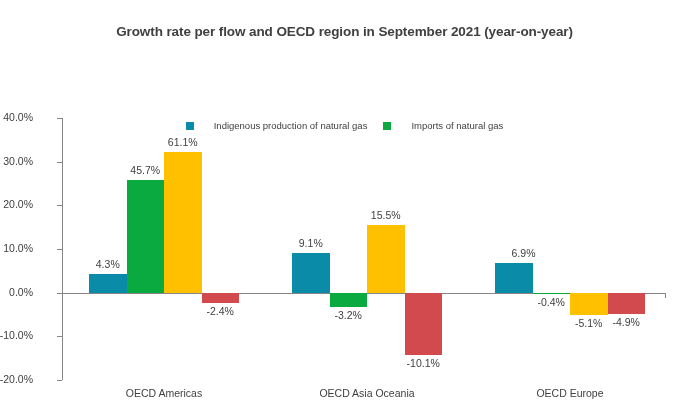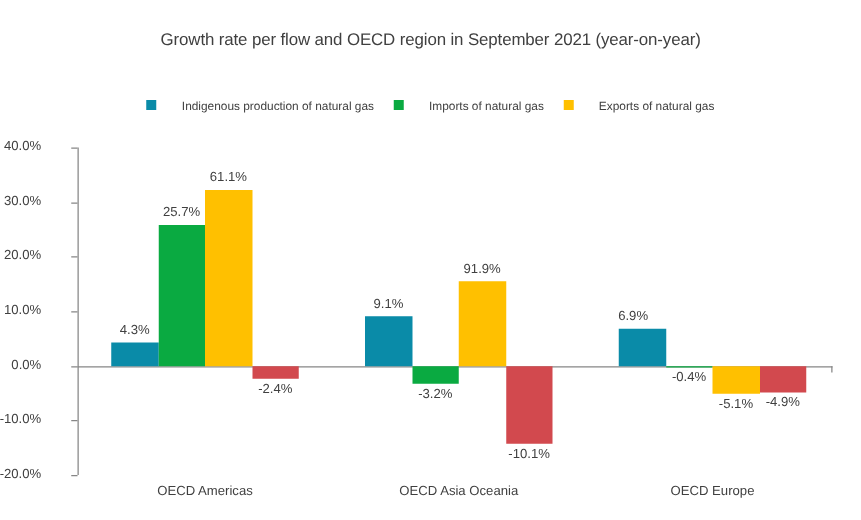--- a/index.html
+++ b/index.html
@@ -20,41 +20,42 @@
   }
 
   
   .chart-title {
     position: absolute;
     left: 0;
     top: 24px;
     width: 689px;
     text-align: center;
     font-size: 13.5px;
-    font-weight: normal;
+    font-weight: bold;
     color: #404040;
     letter-spacing: -0.1px;
   }
 
   
   .legend {
     position: absolute;
     left: 0;
     top: 80px;
     width: 689px;
     display: flex;
     justify-content: center;
     align-items: center;
     gap: 16px;
   }
   .legend-item {
     display: flex;
-    align-items: flex-start;
+    align-items: center;
     gap: 20px;
     white-space: nowrap;
+    margin-top: 40px;
   }
   .legend-swatch {
     width: 8px;
     height: 8px;
     display: inline-block;
     flex: none;
   }
   .legend-label {
     font-size: 9.5px;
     color: #404040;
@@ -139,24 +140,20 @@
   <div class="chart-title">Growth rate per flow and OECD region in September 2021 (year-on-year)</div>
 
   <div class="legend" id="legend">
       <div class="legend-item">
         <span class="legend-swatch" style="background: rgb(10, 139, 168);"></span>
         <span class="legend-label">Indigenous production of natural gas</span>
       </div>
       <div class="legend-item">
         <span class="legend-swatch" style="background: rgb(10, 170, 65);"></span>
         <span class="legend-label">Imports of natural gas</span>
-      </div>
-      <div class="legend-item">
-        <span class="legend-swatch" style="background: rgb(255, 192, 0);"></span>
-        <span class="legend-label">Exports of natural gas</span>
       </div>
     </div>
 
   <div class="plot" id="plot">
     <div class="axis-line-y"></div>
     <div class="zero-line"></div>
     <div class="zero-end-tick"></div>
   <div class="tick" style="top: 0px;"></div>
       <div class="ytick-label" style="top: 0px;">40.0%</div>
       <div class="tick" style="top: 43.6667px;"></div>
@@ -167,37 +164,37 @@
       <div class="ytick-label" style="top: 131px;">10.0%</div>
       <div class="tick" style="top: 174.667px;"></div>
       <div class="ytick-label" style="top: 174.667px;">0.0%</div>
       <div class="tick" style="top: 218.333px;"></div>
       <div class="ytick-label" style="top: 218.333px;">-10.0%</div>
       <div class="tick" style="top: 262px;"></div>
       <div class="ytick-label" style="top: 262px;">-20.0%</div>
       <div class="bar" title="Indigenous production of natural gas — OECD Americas: 4.3%" style="left: 27px; top: 155.89px; width: 37.5px; height: 18.7767px; background: rgb(10, 139, 168);"></div>
       <div class="bar-label" style="left: 45.75px; top: 139.89px;">4.3%</div>
       <div class="bar" title="Imports of natural gas — OECD Americas: 25.7%" style="left: 64.5px; top: 62.4433px; width: 37.5px; height: 112.223px; background: rgb(10, 170, 65);"></div>
-      <div class="bar-label" style="left: 83.25px; top: 46.4433px;">25.7%</div>
+      <div class="bar-label" style="left: 83.25px; top: 46.4433px;">45.7%</div>
       <div class="bar" title="Exports of natural gas — OECD Americas: 32.2%" style="left: 102px; top: 34.06px; width: 37.5px; height: 140.607px; background: rgb(255, 192, 0);"></div>
       <div class="bar-label" style="left: 120.75px; top: 18.06px;">61.1%</div>
       <div class="bar" title="Gross consumption of natural gas — OECD Americas: -2.4%" style="left: 139.5px; top: 174.667px; width: 37.5px; height: 10.48px; background: rgb(210, 73, 78);"></div>
       <div class="bar-label" style="left: 158.25px; top: 187.147px;">-2.4%</div>
       <div class="cat-label" style="left: 102px;">OECD Americas</div>
       <div class="bar" title="Indigenous production of natural gas — OECD Asia Oceania: 9.1%" style="left: 230px; top: 134.93px; width: 37.5px; height: 39.7367px; background: rgb(10, 139, 168);"></div>
       <div class="bar-label" style="left: 248.75px; top: 118.93px;">9.1%</div>
       <div class="bar" title="Imports of natural gas — OECD Asia Oceania: -3.2%" style="left: 267.5px; top: 174.667px; width: 37.5px; height: 13.9733px; background: rgb(10, 170, 65);"></div>
       <div class="bar-label" style="left: 286.25px; top: 190.64px;">-3.2%</div>
       <div class="bar" title="Exports of natural gas — OECD Asia Oceania: 15.5%" style="left: 305px; top: 106.983px; width: 37.5px; height: 67.6833px; background: rgb(255, 192, 0);"></div>
-      <div class="bar-label" style="left: 323.75px; top: 90.9833px;">91.9%</div>
+      <div class="bar-label" style="left: 323.75px; top: 90.9833px;">15.5%</div>
       <div class="bar" title="Gross consumption of natural gas — OECD Asia Oceania: -14.3%" style="left: 342.5px; top: 174.667px; width: 37.5px; height: 62.4433px; background: rgb(210, 73, 78);"></div>
       <div class="bar-label" style="left: 361.25px; top: 239.11px;">-10.1%</div>
       <div class="cat-label" style="left: 305px;">OECD Asia Oceania</div>
       <div class="bar" title="Indigenous production of natural gas — OECD Europe: 6.9%" style="left: 433px; top: 144.537px; width: 37.5px; height: 30.13px; background: rgb(10, 139, 168);"></div>
-      <div class="bar-label" style="left: 428px; top: 128.537px; padding-left: 33px;">6.9%</div>
+      <div class="bar-label" style="left: 445px; top: 128.537px; padding-left: 33px;">6.9%</div>
       <div class="bar" title="Imports of natural gas — OECD Europe: -0.4%" style="left: 470.5px; top: 174.667px; width: 37.5px; height: 1.74667px; background: rgb(10, 170, 65);"></div>
       <div class="bar-label" style="left: 489.25px; top: 178.413px;">-0.4%</div>
       <div class="bar" title="Exports of natural gas — OECD Europe: -5.1%" style="left: 508px; top: 174.667px; width: 37.5px; height: 22.27px; background: rgb(255, 192, 0);"></div>
       <div class="bar-label" style="left: 526.75px; top: 198.937px;">-5.1%</div>
       <div class="bar" title="Gross consumption of natural gas — OECD Europe: -4.9%" style="left: 545.5px; top: 174.667px; width: 37.5px; height: 21.3967px; background: rgb(210, 73, 78);"></div>
       <div class="bar-label" style="left: 564.25px; top: 198.063px;">-4.9%</div>
       <div class="cat-label" style="left: 508px;">OECD Europe</div>
     </div>
 
 </div>

